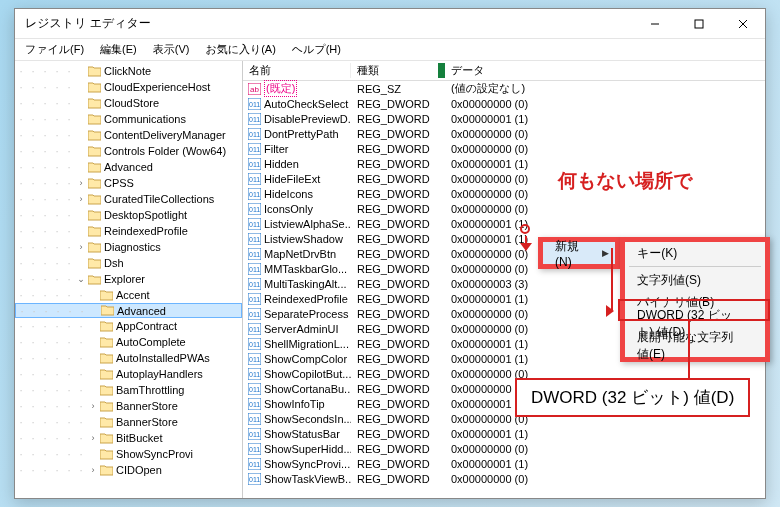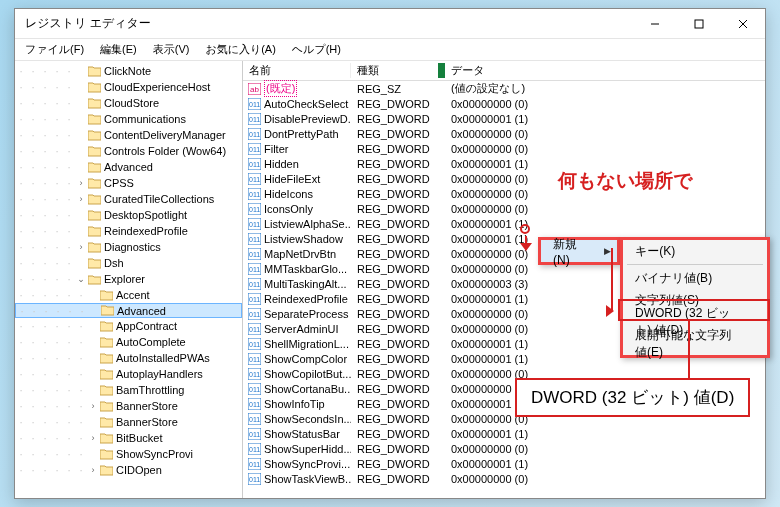--- a/index.html
+++ b/index.html
@@ -129,21 +129,21 @@
     flex-shrink: 0;
   }
   .list-row.default .cell-name .txt {
     border: 1px dotted #e08; color: #e08; padding: 0 1px;
   }
 
   
   .ctxmenu {
     position: absolute;
     background: #f4f4f4;
-    border: 3px solid #ef4444;
+    border: 5px solid #ef4444;
     box-shadow: 2px 2px 6px rgba(0,0,0,0.25);
     font-size: 12px;
     z-index: 50;
   }
   .ctxrow {
     height: 22px;
     display: flex;
     align-items: center;
     padding: 0 24px 0 12px;
     position: relative;
@@ -983,24 +983,24 @@
     <span class="arrow">▶</span>
   </div>
 </div>
 
 <div class="ctxmenu" style="left:620px; top:237px; width:150px;">
   <div class="ctxrow">
       <span>キー(K)</span>
     </div>
   <div style="height:1px;background:#ccc;margin:2px 4px;"></div>
   <div class="ctxrow">
-      <span>バイナリ値(B)</span>
+      <span>文字列値(S)</span>
     </div>
   <div class="ctxrow">
-      <span>文字列値(S)</span>
+      <span>バイナリ値(B)</span>
     </div>
   <div class="ctxrow">
       <span>DWORD (32 ビット) 値(D)</span>
     </div>
   <div class="ctxrow">
       <span>展開可能な文字列値(E)</span>
     </div>
 </div>
 
 <div class="anno-text" style="left:558px; top:170px;">

